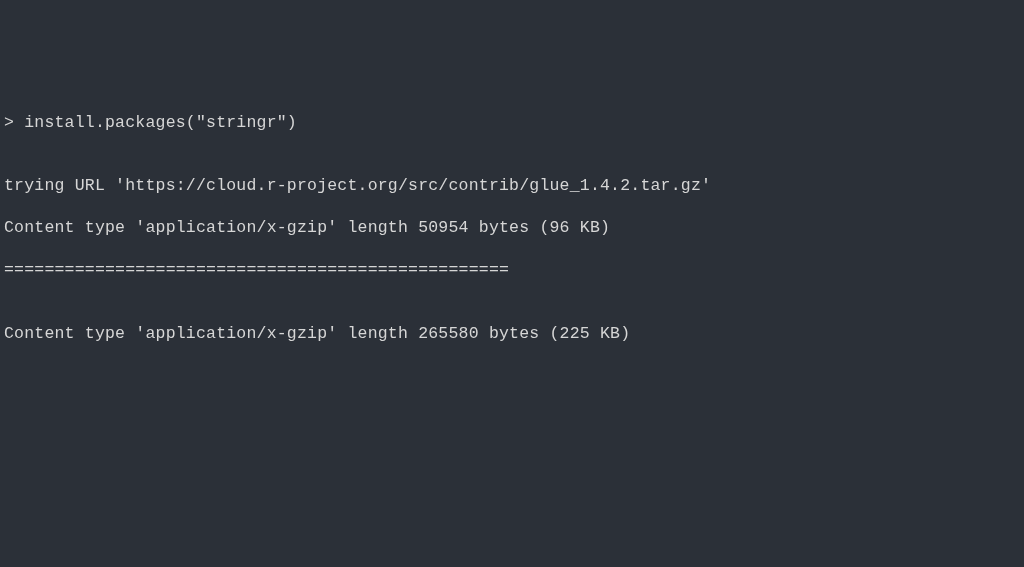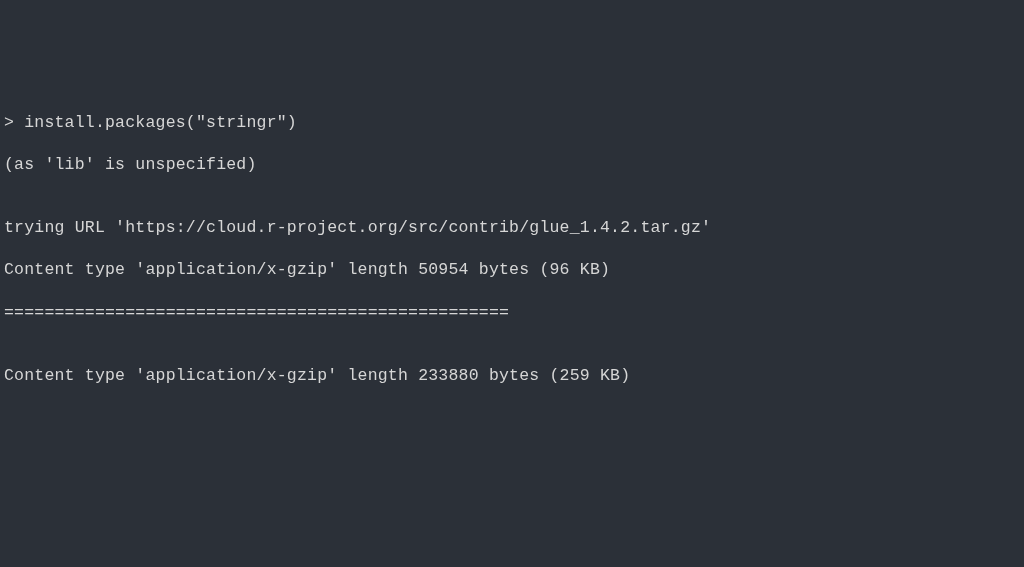--- a/index.html
+++ b/index.html
@@ -21,27 +21,26 @@
       white-space: pre;
     }
   </style>
 </head>
 <body>
 
 
 
 <div>
 <div class="line">&gt; install.packages("stringr")</div>
-<div class="line">(as 'lib' is unspecified)</div>
 <div class="line"></div>
 <div class="line">trying URL 'https://cloud.r-project.org/src/contrib/glue_1.4.2.tar.gz'</div>
 <div class="line">Content type 'application/x-gzip' length 50954 bytes (96 KB)</div>
 <div class="line">==================================================</div>
 <div class="line"></div>
-<div class="line">Content type 'application/x-gzip' length 233880 bytes (259 KB)</div>
+<div class="line">Content type 'application/x-gzip' length 265580 bytes (225 KB)</div>
 
 
 <div class="line"></div>
 
 
 
 
 <div class="line"></div>
 
 

